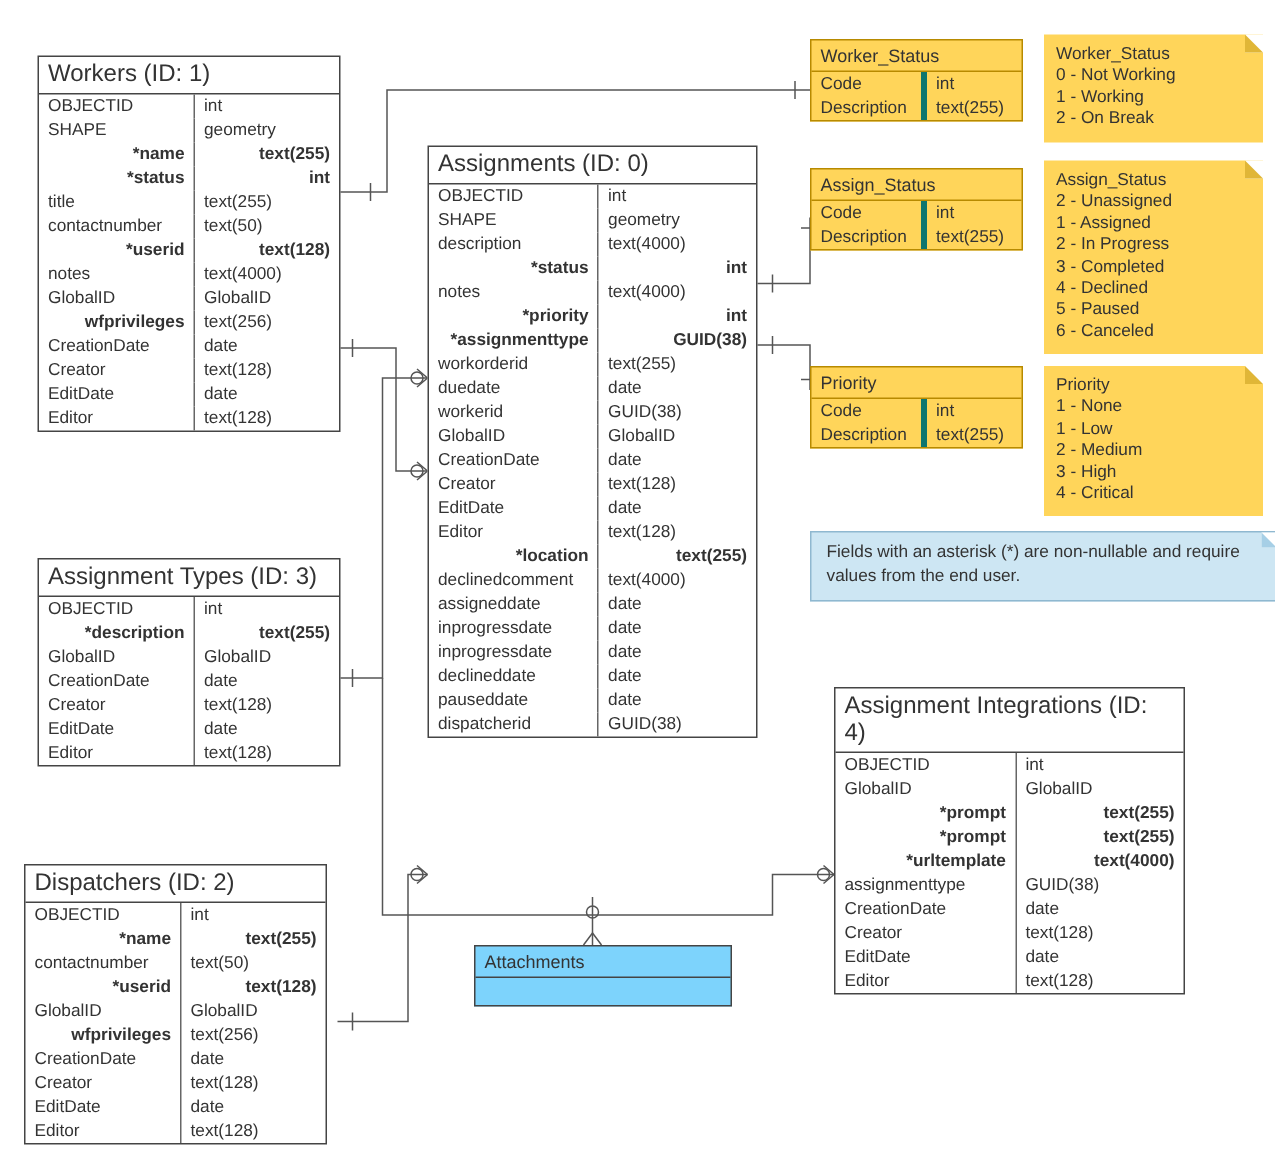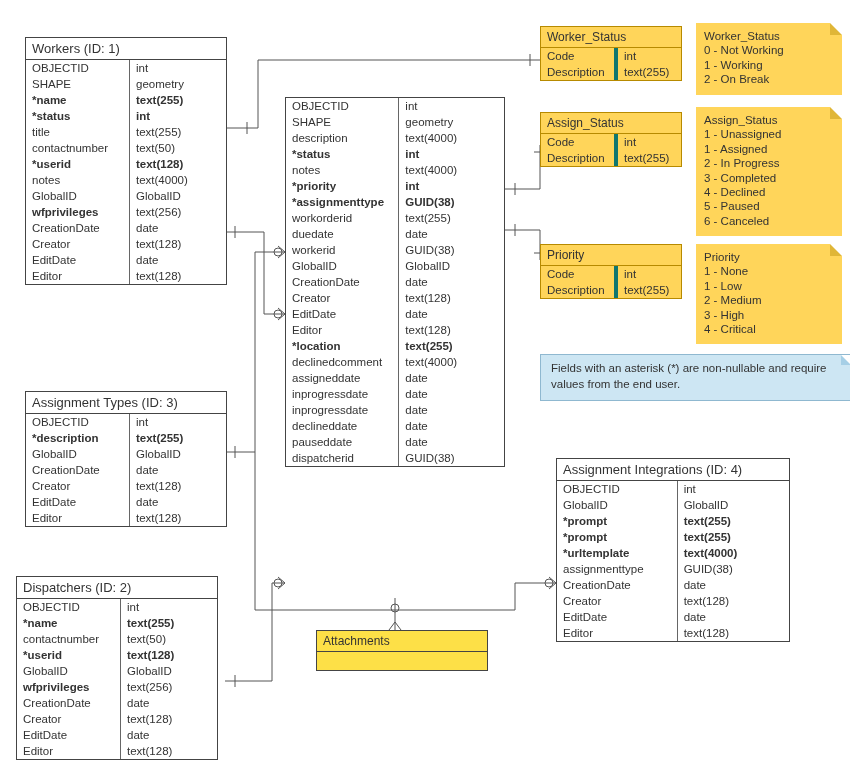--- a/index.html
+++ b/index.html
@@ -16,38 +16,38 @@
   height: 783px;
 }
 .entity {
   position: absolute;
   border: 1px solid #444;
   background: #fff;
 }
 .entity-title {
   padding: 3px 6px;
   border-bottom: 1px solid #444;
-  font-size: 13px;
+  font-size: 16px;
 }
 .row {
   display: flex;
   font-size: 11.5px;
 }
 .row .c1 {
   flex: 0 0 52%;
   border-right: 1px solid #666;
   padding: 2px 6px;
   box-sizing: border-box;
 }
 .row .c2 {
   flex: 1;
   padding: 2px 6px;
   box-sizing: border-box;
 }
-.bold { font-weight: bold; }
+.bold { font-weight: bold; text-align: right; }
 
 .lookup {
   position: absolute;
   border: 1px solid #b78a00;
   background: #ffd55a;
 }
 .lookup-title {
   padding: 3px 6px;
   border-bottom: 1px solid #b78a00;
   font-size: 12px;
@@ -92,21 +92,21 @@
   content:"";
   position:absolute;
   top:0;right:0;
   border-top:10px solid #fff;
   border-left:10px solid #a6cfe6;
 }
 
 .attach {
   position: absolute;
   border: 1px solid #444;
-  background:#fde047;
+  background:#7dd3fc;
 }
 .attach-title{
   padding:3px 6px;
   border-bottom:1px solid #444;
   font-size:12px;
 }
 .attach-body{ height:18px; }
 
 svg.connectors{
   position:absolute;
@@ -219,20 +219,21 @@
           <div class="c2">date</div>
         </div>
         <div class="row">
           <div class="c1">Editor</div>
           <div class="c2">text(128)</div>
         </div>
       </div>
 </div>
 
 <div class="entity" style="left:285px;top:97px;width:218px">
+  <div class="entity-title">Assignments (ID: 0)</div>
   <div>
         <div class="row">
           <div class="c1">OBJECTID</div>
           <div class="c2">int</div>
         </div>
         <div class="row">
           <div class="c1">SHAPE</div>
           <div class="c2">geometry</div>
         </div>
         <div class="row">
@@ -315,21 +316,21 @@
           <div class="c1">pauseddate</div>
           <div class="c2">date</div>
         </div>
         <div class="row">
           <div class="c1">dispatcherid</div>
           <div class="c2">GUID(38)</div>
         </div>
       </div>
 </div>
 
-<div class="entity" style="left:25px;top:391px;width:200px">
+<div class="entity" style="left:25px;top:372px;width:200px">
   <div class="entity-title">Assignment Types (ID: 3)</div>
   <div>
         <div class="row">
           <div class="c1">OBJECTID</div>
           <div class="c2">int</div>
         </div>
         <div class="row">
           <div class="c1 bold">*description</div>
           <div class="c2 bold">text(255)</div>
         </div>
@@ -496,21 +497,21 @@
 </div>
 
 <div class="note" style="left:696px;top:23px">
       <div class="note-title">Worker_Status</div>
       <div>0 - Not Working</div>
       <div>1 - Working</div>
       <div>2 - On Break</div>
     </div>
 <div class="note" style="left:696px;top:107px">
       <div class="note-title">Assign_Status</div>
-      <div>1 - Unassigned</div>
+      <div>2 - Unassigned</div>
       <div>1 - Assigned</div>
       <div>2 - In Progress</div>
       <div>3 - Completed</div>
       <div>4 - Declined</div>
       <div>5 - Paused</div>
       <div>6 - Canceled</div>
     </div>
 <div class="note" style="left:696px;top:244px">
       <div class="note-title">Priority</div>
       <div>1 - None</div>

